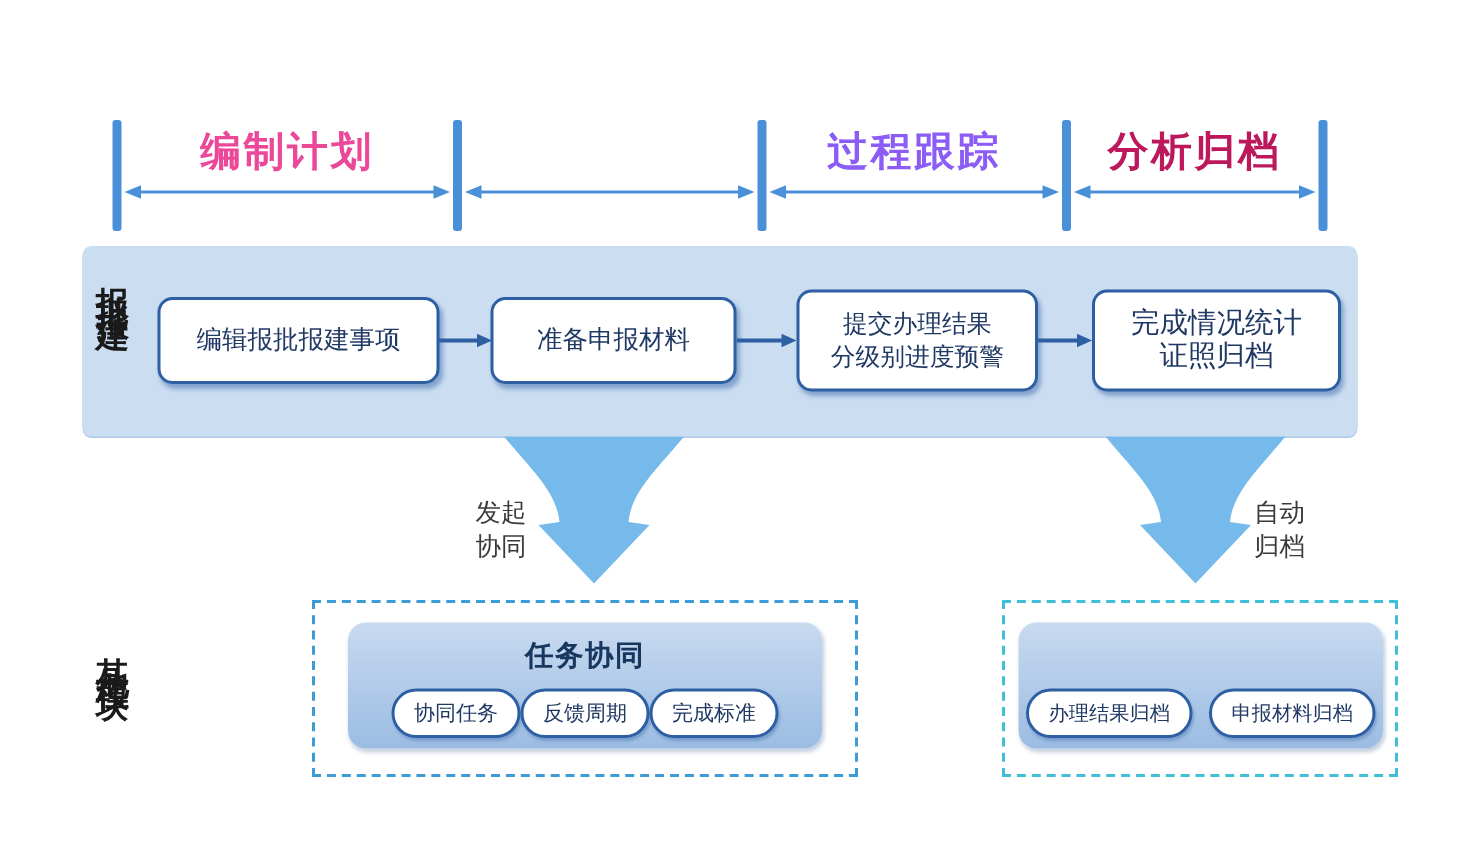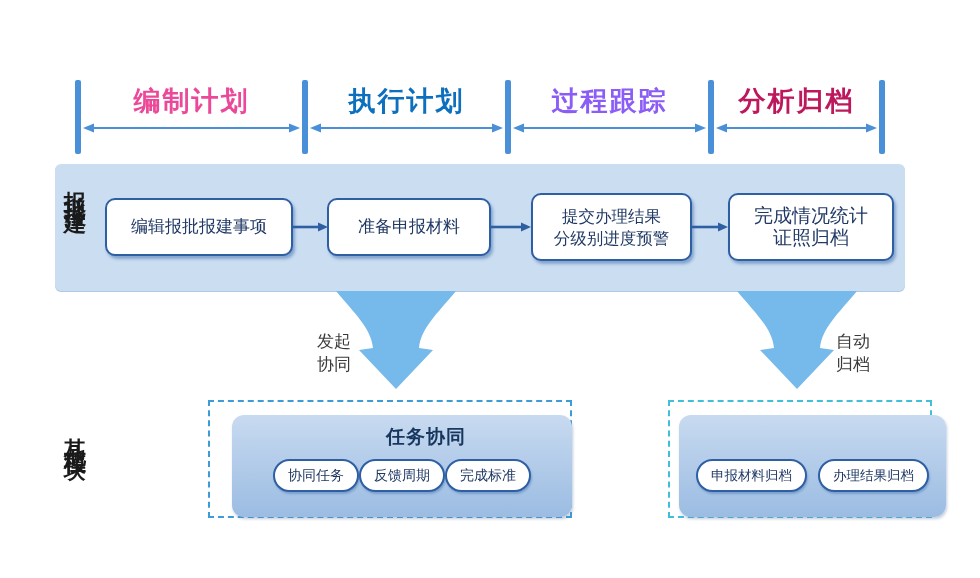--- a/index.html
+++ b/index.html
@@ -25,22 +25,22 @@
     text-align:center;box-sizing:border-box;}
   .flow-arrow{position:absolute;top:221px;height:12px;}
   
   .funnel{position:absolute;top:291px;width:120px;height:98px;}
   .funnel-label{position:absolute;top:330px;font-size:17px;line-height:23px;color:#3A3A3A;
     white-space:pre-line;}
   
   .dash-box{position:absolute;top:400px;height:118px;border:2px dashed #3D9BD5;
     box-sizing:border-box;background:#ffffff;}
   .dash-box.cyan{border-color:#41BFD9;}
-  .module-panel{position:absolute;top:415px;height:102px;border-radius:12px;
-    background:linear-gradient(#C8DAF0,#9BBCE2);box-shadow:1px 2px 3px rgba(100,130,170,0.4);padding-left:24px;}
+  .module-panel{position:absolute;top:415px;height:84px;border-radius:12px;
+    background:linear-gradient(#C8DAF0,#9BBCE2);box-shadow:1px 2px 3px rgba(100,130,170,0.4);}
   .module-title{position:absolute;width:100%;top:9px;text-align:center;font-size:19px;
     font-weight:bold;color:#17375E;letter-spacing:1px;}
   .pill-row{position:absolute;left:0;right:0;top:44px;display:flex;justify-content:center;}
   .pill{background:#ffffff;border:2px solid #2E5FA3;border-radius:17px;height:33px;
     display:flex;align-items:center;justify-content:center;color:#1F3864;font-size:14px;
     padding:0 13px;box-sizing:border-box;box-shadow:1px 2px 2px rgba(46,95,163,0.35);
     white-space:nowrap;}
   .pill-row.wide{text-align:right;}
   .pill-row.narrow{gap:11px;}
 </style>
@@ -49,21 +49,20 @@
 
 <div class="canvas">
 
   <div class="phase-bar" style="left:75px"></div>
   <div class="phase-bar" style="left:302px"></div>
   <div class="phase-bar" style="left:505px"></div>
   <div class="phase-bar" style="left:708px"></div>
   <div class="phase-bar" style="left:879px"></div>
 
   <div class="phase-title" style="left: 81px; width: 221px; color: #ec4899;">编制计划</div>
-  <div class="phase-title" style="left: 308px; width: 197px; color: rgb(13, 112, 190);">执行计划</div>
   <div class="phase-title" style="left: 511px; width: 197px; color: #8b5cf6;">过程跟踪</div>
   <div class="phase-title" style="left: 714px; width: 165px; color: #be185d;">分析归档</div>
 
   <svg class="phase-arrow" style="left:83px" width="217" height="14" viewBox="0 0 217 14">
     <line x1="9" y1="7" x2="208" y2="7" stroke="#4A90D8" stroke-width="2"></line>
     <polygon points="0,7 11,2.5 11,11.5" fill="#4A90D8"></polygon>
     <polygon points="217,7 206,2.5 206,11.5" fill="#4A90D8"></polygon>
   </svg>
   <svg class="phase-arrow" style="left:310px" width="193" height="14" viewBox="0 0 193 14">
     <line x1="9" y1="7" x2="184" y2="7" stroke="#4A90D8" stroke-width="2"></line>
@@ -132,18 +131,18 @@
     <div class="pill-row wide">
       <div class="pill">协同任务</div>
       <div class="pill">反馈周期</div>
       <div class="pill">完成标准</div>
     </div>
   </div>
 
   <div class="dash-box cyan" style="left:668px;width:264px"></div>
   <div class="module-panel" style="left:679px;width:243px">
     <div class="pill-row narrow">
+      <div class="pill" style="font-size:13.5px">办理结果归档</div>
       <div class="pill" style="font-size:13.5px">申报材料归档</div>
-      <div class="pill" style="font-size:13.5px">办理结果归档</div>
     </div>
   </div>
 
 </div>
 
 </body></html>

